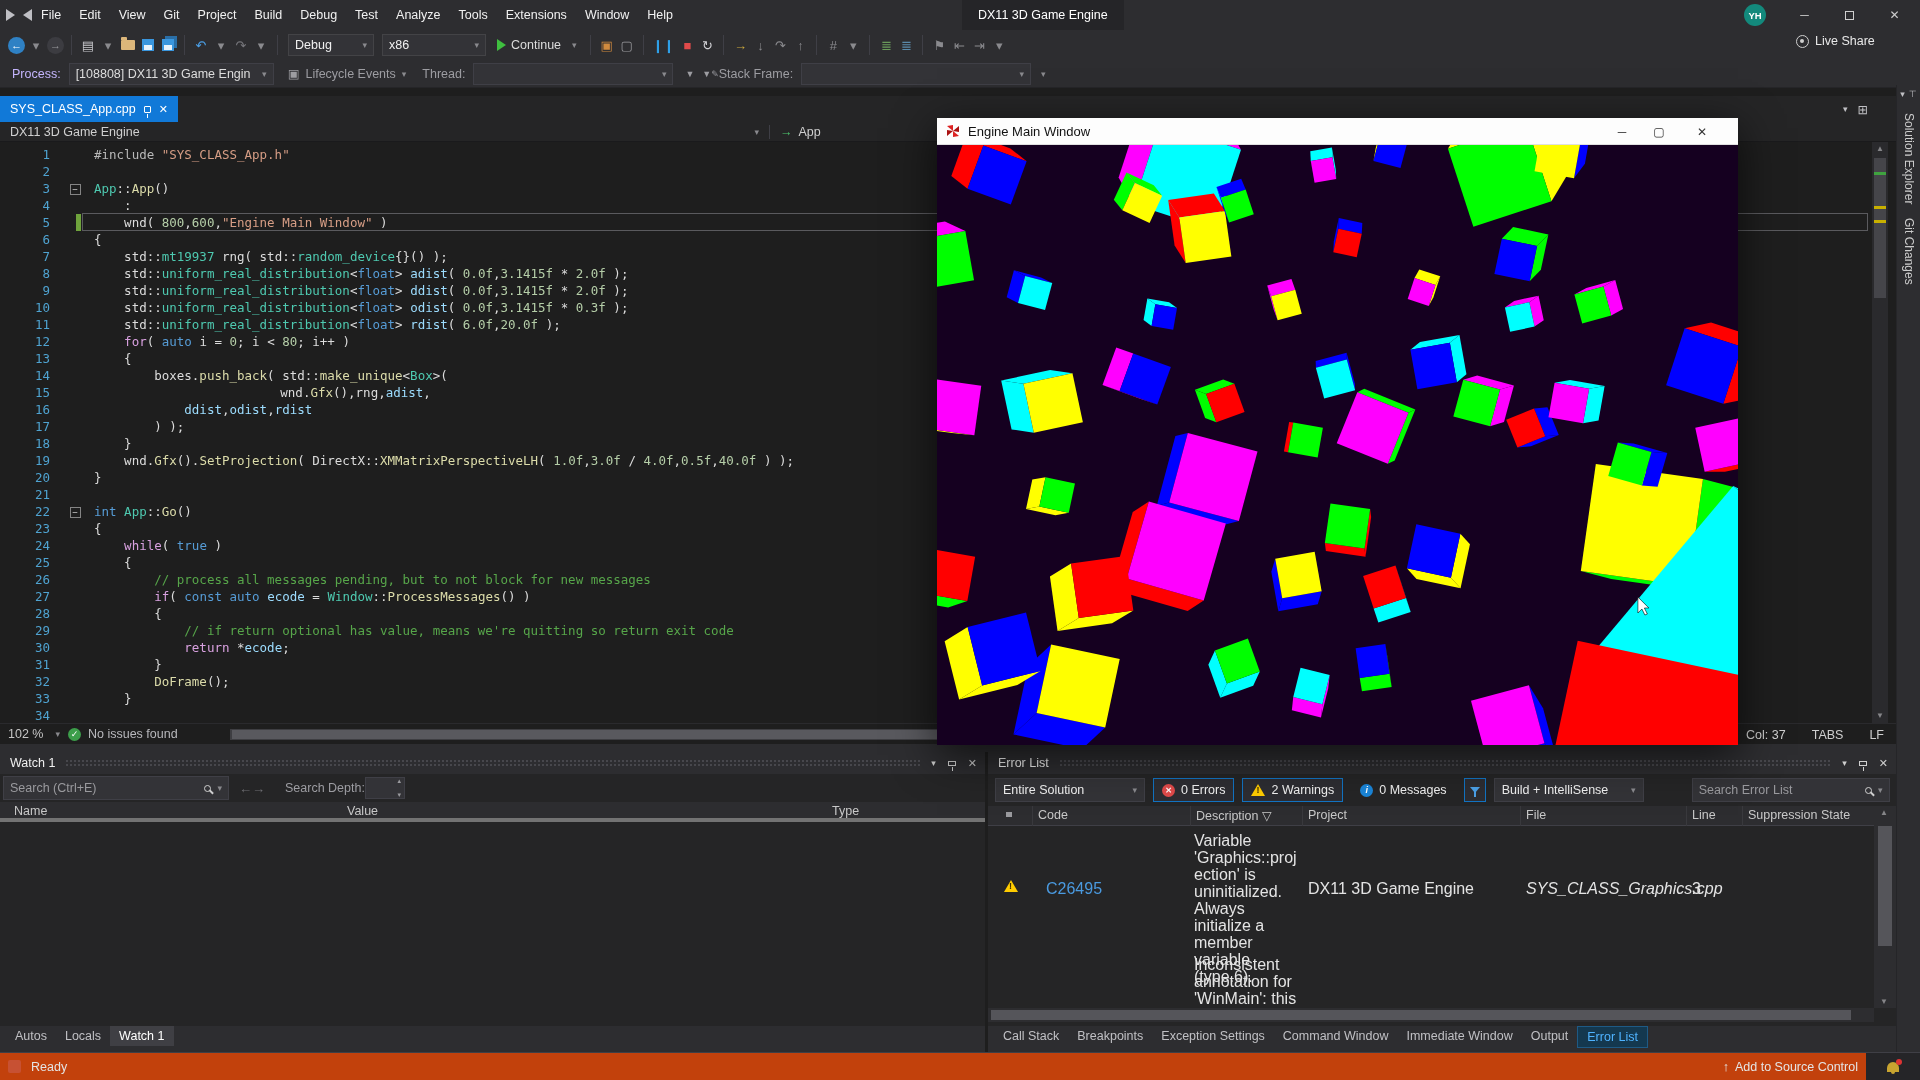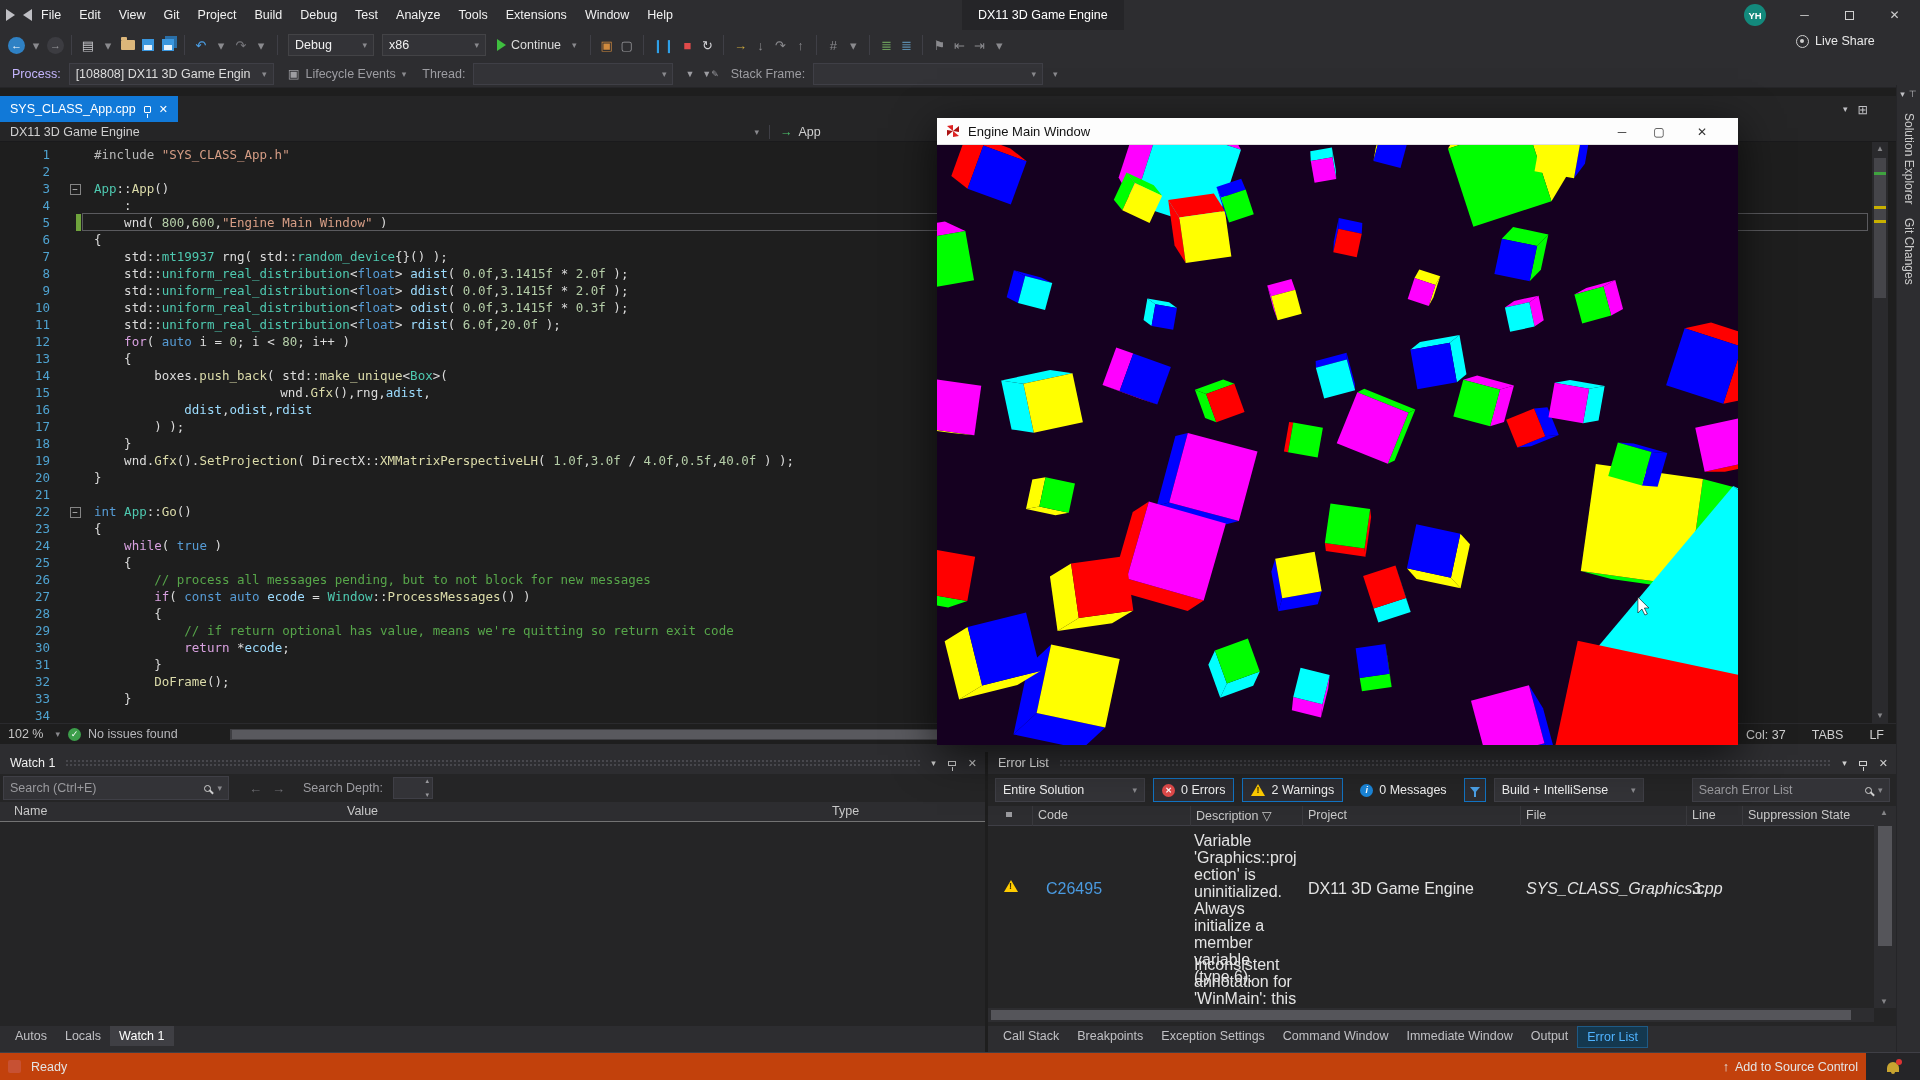--- a/index.html
+++ b/index.html
@@ -81,29 +81,29 @@
   #engcanvas{width:801px;height:600px;display:block}
   
   #botdivider{position:absolute;left:0;top:744px;width:1896px;height:8px;background:#2d2d30}
   .panel-title{position:absolute;height:22px;display:flex;align-items:center;color:#f0f0f0;background:#2d2d30}
   .dragdots{flex:1;height:8px;margin:0 10px;background-image:radial-gradient(#47474c 1px,transparent 1px);background-size:4px 4px}
   .ptools{display:flex;align-items:center;gap:12px;margin-right:8px;color:#cfcfcf}
   .pin2{width:8px;height:5px;border:1px solid #cfcfcf;position:relative}
   .pin2::after{content:"";position:absolute;left:3px;top:5px;width:1px;height:4px;background:#cfcfcf}
   
   #watch{position:absolute;left:0;top:752px;width:985px;height:274px;background:#252526}
-  #watch-toolbar{position:absolute;left:0;top:22px;width:985px;height:28px;background:#252526;display:flex;align-items:center;gap:10px;padding-left:3px}
+  #watch-toolbar{position:absolute;left:0;top:22px;width:985px;height:28px;background:#252526;display:flex;align-items:center;padding-left:3px}
   .searchbox{height:24px;background:#333337;border:1px solid #3f3f46;display:flex;align-items:center;padding:0 6px;color:#9a9a9e}
   .mag{width:7px;height:7px;border:1.5px solid #cfcfcf;border-radius:50%;position:relative;flex:none}
   .mag::after{content:"";position:absolute;width:5px;height:1.5px;background:#cfcfcf;transform:rotate(45deg);right:-4px;bottom:-2px}
   .navarr{color:#6d6d72;font-size:13px}
   .spin{width:40px;height:22px;background:#333337;border:1px solid #3f3f46;position:relative}
   .spin::before{content:"▴";position:absolute;right:3px;top:-1px;font-size:7px;color:#9a9a9e}
   .spin::after{content:"▾";position:absolute;right:3px;bottom:-1px;font-size:7px;color:#9a9a9e}
-  #watch-header{position:absolute;left:0;top:50px;width:985px;height:20px;background:#2d2d30;border-bottom:1px solid #737373;color:#c8c8c8}
+  #watch-header{position:absolute;left:0;top:50px;width:985px;height:20px;background:#2d2d30;border-bottom:4px solid #737373;color:#c8c8c8}
   #watch-header span{position:absolute;top:2px}
   #watch-body{position:absolute;left:0;top:70px;width:985px;height:204px;background:#252526}
   .colsep{position:absolute;top:0;width:1px;background:#39393d}
   #watch-empty{position:absolute;left:16px;top:4px;font-style:italic;color:#8f8f93}
   
   #errlist{position:absolute;left:988px;top:752px;width:908px;height:274px;background:#252526}
   #err-toolbar{position:absolute;left:0;top:22px;width:908px;height:32px;background:#252526;display:flex;align-items:center;gap:8px;padding-left:7px}
   .errdd{height:24px;background:#333337;border:1px solid #3f3f46;color:#f0f0f0;display:flex;align-items:center;justify-content:space-between;padding:0 7px}
   .toggle{height:24px;display:flex;align-items:center;gap:6px;padding:0 8px;color:#f0f0f0;border:1px solid transparent}
   .toggle.on{border-color:#1273c2;background:#2d2d32}
@@ -251,21 +251,21 @@
   <span class="dim" style="margin-left:14px">▣</span>
   <span class="dim" style="margin-left:6px">Lifecycle Events</span>
   <span class="caret">▾</span>
   <span class="dim" style="margin-left:16px">Thread:</span>
   <div class="procdd" style="width:200px;margin-left:8px">
       <span></span>
       <span class="caret">▾</span>
     </div>
   <span class="dim" style="margin-left:12px;font-size:9px">▼</span>
   <span class="dim" style="margin-left:8px;font-size:9px">▼✎</span>
-  <span class="dim" style="margin-left:12px">Stack Frame:</span>
+  <span class="dim" style="">Stack Frame:</span>
   <div class="procdd" style="width:230px;margin-left:8px">
       <span></span>
       <span class="caret">▾</span>
     </div>
   <span class="caret" style="margin-left:10px">▾</span>
 </div>
 
 <div id="tabstrip">
   <div id="filetab">
     <span>SYS_CLASS_App.cpp</span>
@@ -672,21 +672,21 @@
     </div>
   </div>
   <div id="watch-toolbar">
     <div class="searchbox" style="width:226px">
       <span style="flex:1">Search (Ctrl+E)</span>
       <span class="mag"></span>
       <span class="caret">▾</span>
     </div>
     <span class="navarr" style="margin-left:10px">←</span>
     <span class="navarr">→</span>
-    <span class="dim" style="margin-left:8px">Search Depth:</span>
+    <span class="dim" style="margin-left:20px">Search Depth:</span>
     <span class="spin"></span>
   </div>
   <div id="watch-header">
       <span style="left: 14px;">Name</span>
       <span style="left: 347px;">Value</span>
       <span style="left: 832px;">Type</span>
     </div>
 </div>
 
 <div id="errlist">

